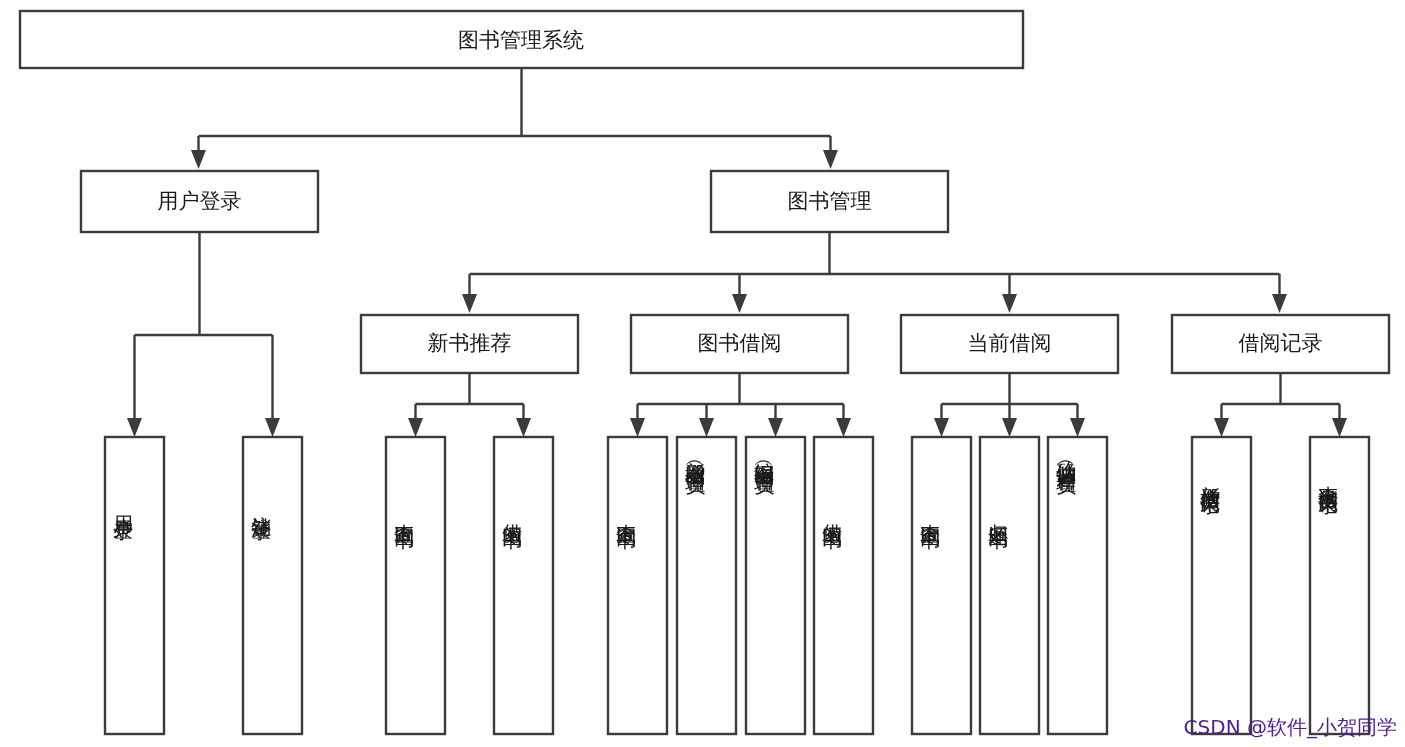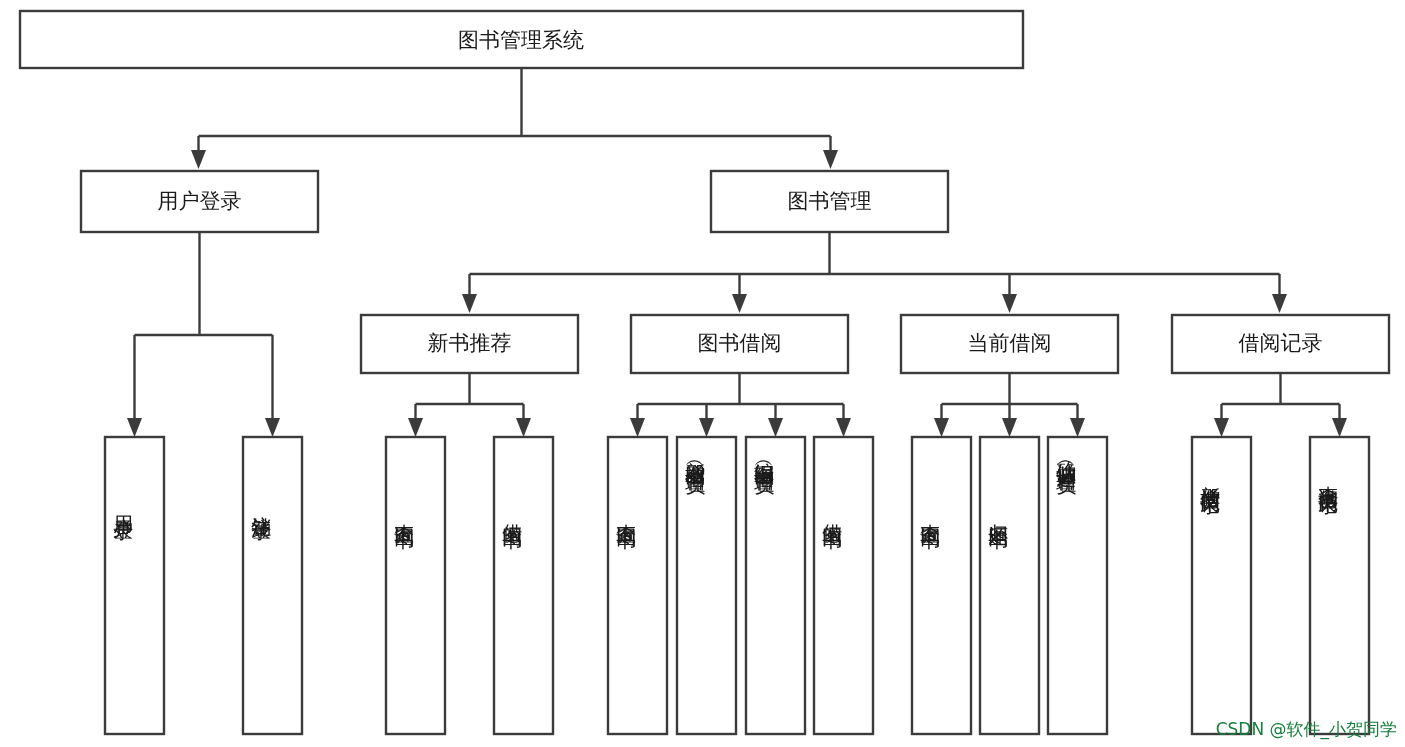--- a/index.html
+++ b/index.html
@@ -59,22 +59,22 @@
     letter-spacing: 2px;
     text-align: left;
     white-space: nowrap;
     user-select: none;
   }
   .watermark {
     position: absolute;
     right: 8px;
     bottom: 6px;
     font-family: "DejaVu Sans", "Liberation Sans", sans-serif;
-    font-size: 17px;
-    color: #15803d;
+    font-size: 20px;
+    color: #4c1d95;
     white-space: nowrap;
     user-select: none;
     margin-left: 11px;
   }
 </style>
 </head>
 <body>
 
 <div id="diagram-root">
 

